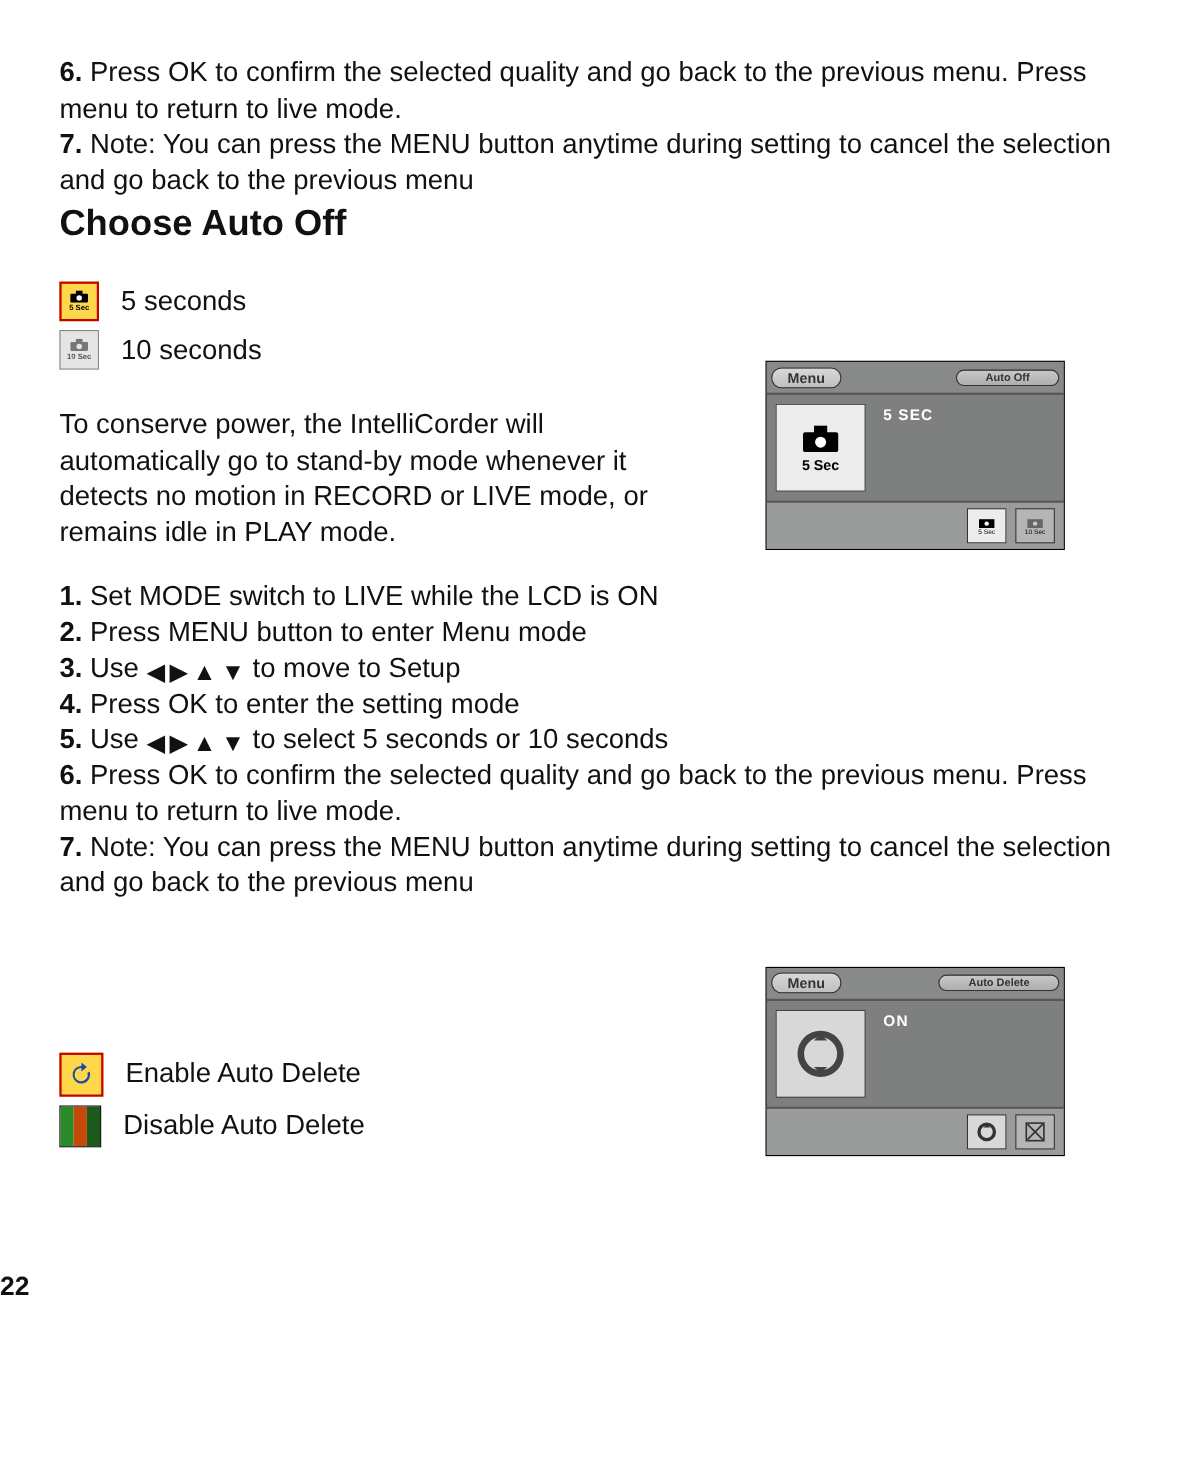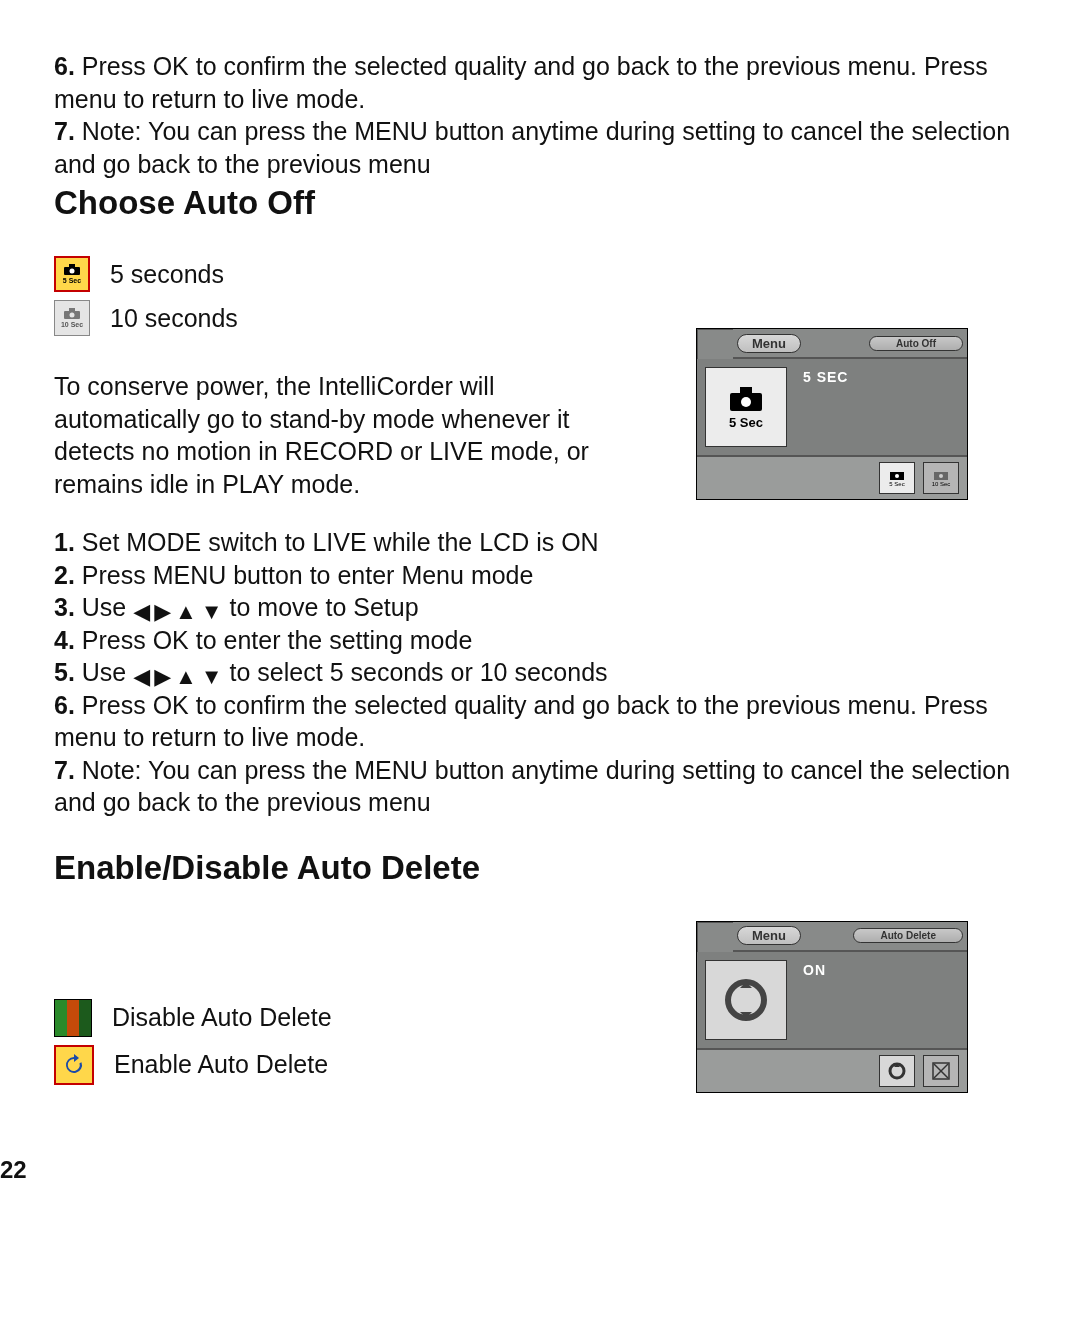--- a/index.html
+++ b/index.html
@@ -79,21 +79,20 @@
     box-shadow: 0 0 0 1px #555 inset;
     font-size: 14px;
     user-select: none;
   }
   .dev-header {
     display: flex;
     height: 28px;
     align-items: center;
     background: #888a89;
     border-bottom: 2px solid #555;
-    margin-left: 36px;
   }
   .pill {
     background: linear-gradient(#d8d8d8,#bfbfbf);
     color: #333;
     border: 1px solid #333;
     border-radius: 12px;
     padding: 1px 14px;
     margin: 2px 4px;
     font-weight: bold;
     font-size: 13px;
@@ -334,42 +333,41 @@
     <span class="bold">6.</span>
     <span>Press OK to confirm the selected quality and go back to the previous menu. Press menu to return to live mode.</span>
   </div>
   <div class="body-text">
     <span class="bold">7.</span>
     <span>Note: You can press the MENU button anytime during setting to cancel the selection and go back to the previous menu</span>
   </div>
 
   <div class="spacer-md"></div>
 
-  <div class="heading">Enable/Disable Auto Delete</div>
   <div class="spacer-sm"></div>
 
   <div class="spacer-md"></div>
 
   <div class="two-col">
     <div class="col-left">
+      <div class="icon-row">
+        <div class="arrow-cycle">
+          <svg width="24" height="24" viewBox="0 0 24 24">
+              <path d="M12 4a8 8 0 1 0 7.5 5.2l-2 1A6 6 0 1 1 12 6v3l5-4-5-4v3z" fill="#1a4aa8"></path>
+            </svg>
+        </div>
+        <span class="body-text">Enable Auto Delete</span>
+      </div>
       <div class="icon-row">
         <div class="stripes">
             <div class="s1"></div>
             <div class="s2"></div>
             <div class="s3"></div>
           </div>
         <span class="body-text">Disable Auto Delete</span>
-      </div>
-      <div class="icon-row">
-        <div class="arrow-cycle">
-          <svg width="24" height="24" viewBox="0 0 24 24">
-              <path d="M12 4a8 8 0 1 0 7.5 5.2l-2 1A6 6 0 1 1 12 6v3l5-4-5-4v3z" fill="#1a4aa8"></path>
-            </svg>
-        </div>
-        <span class="body-text">Enable Auto Delete</span>
       </div>
     </div>
 
     <div class="col-right">
       <div class="device">
         <div class="dev-header">
           <div class="pill">Menu</div>
           <div class="pill pill-right">Auto Delete</div>
         </div>
         <div class="dev-body">

